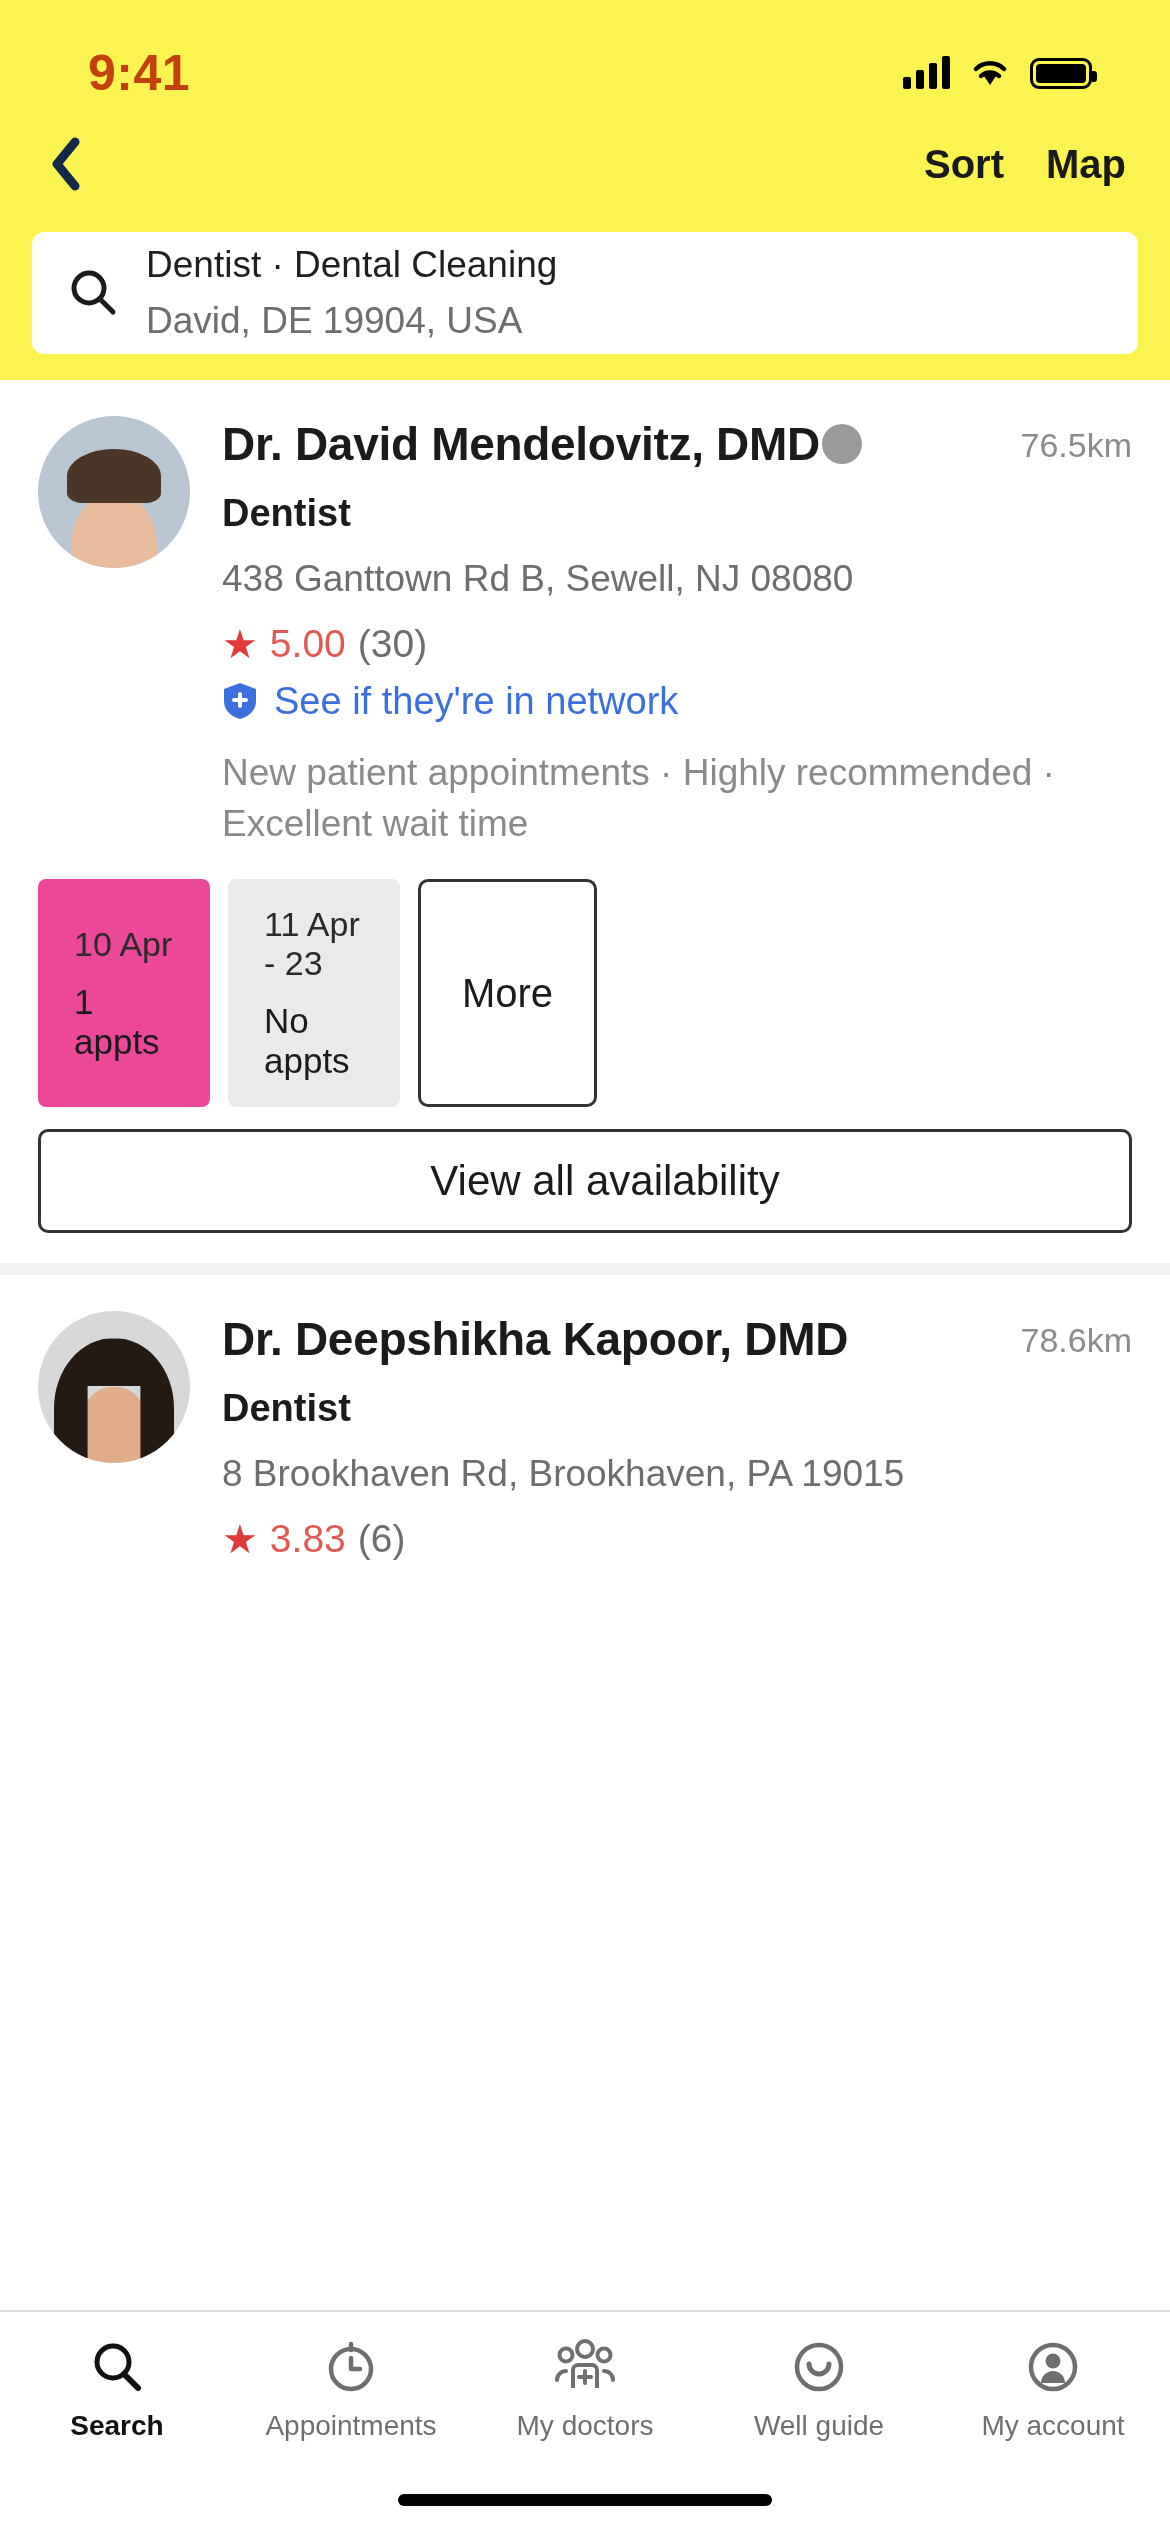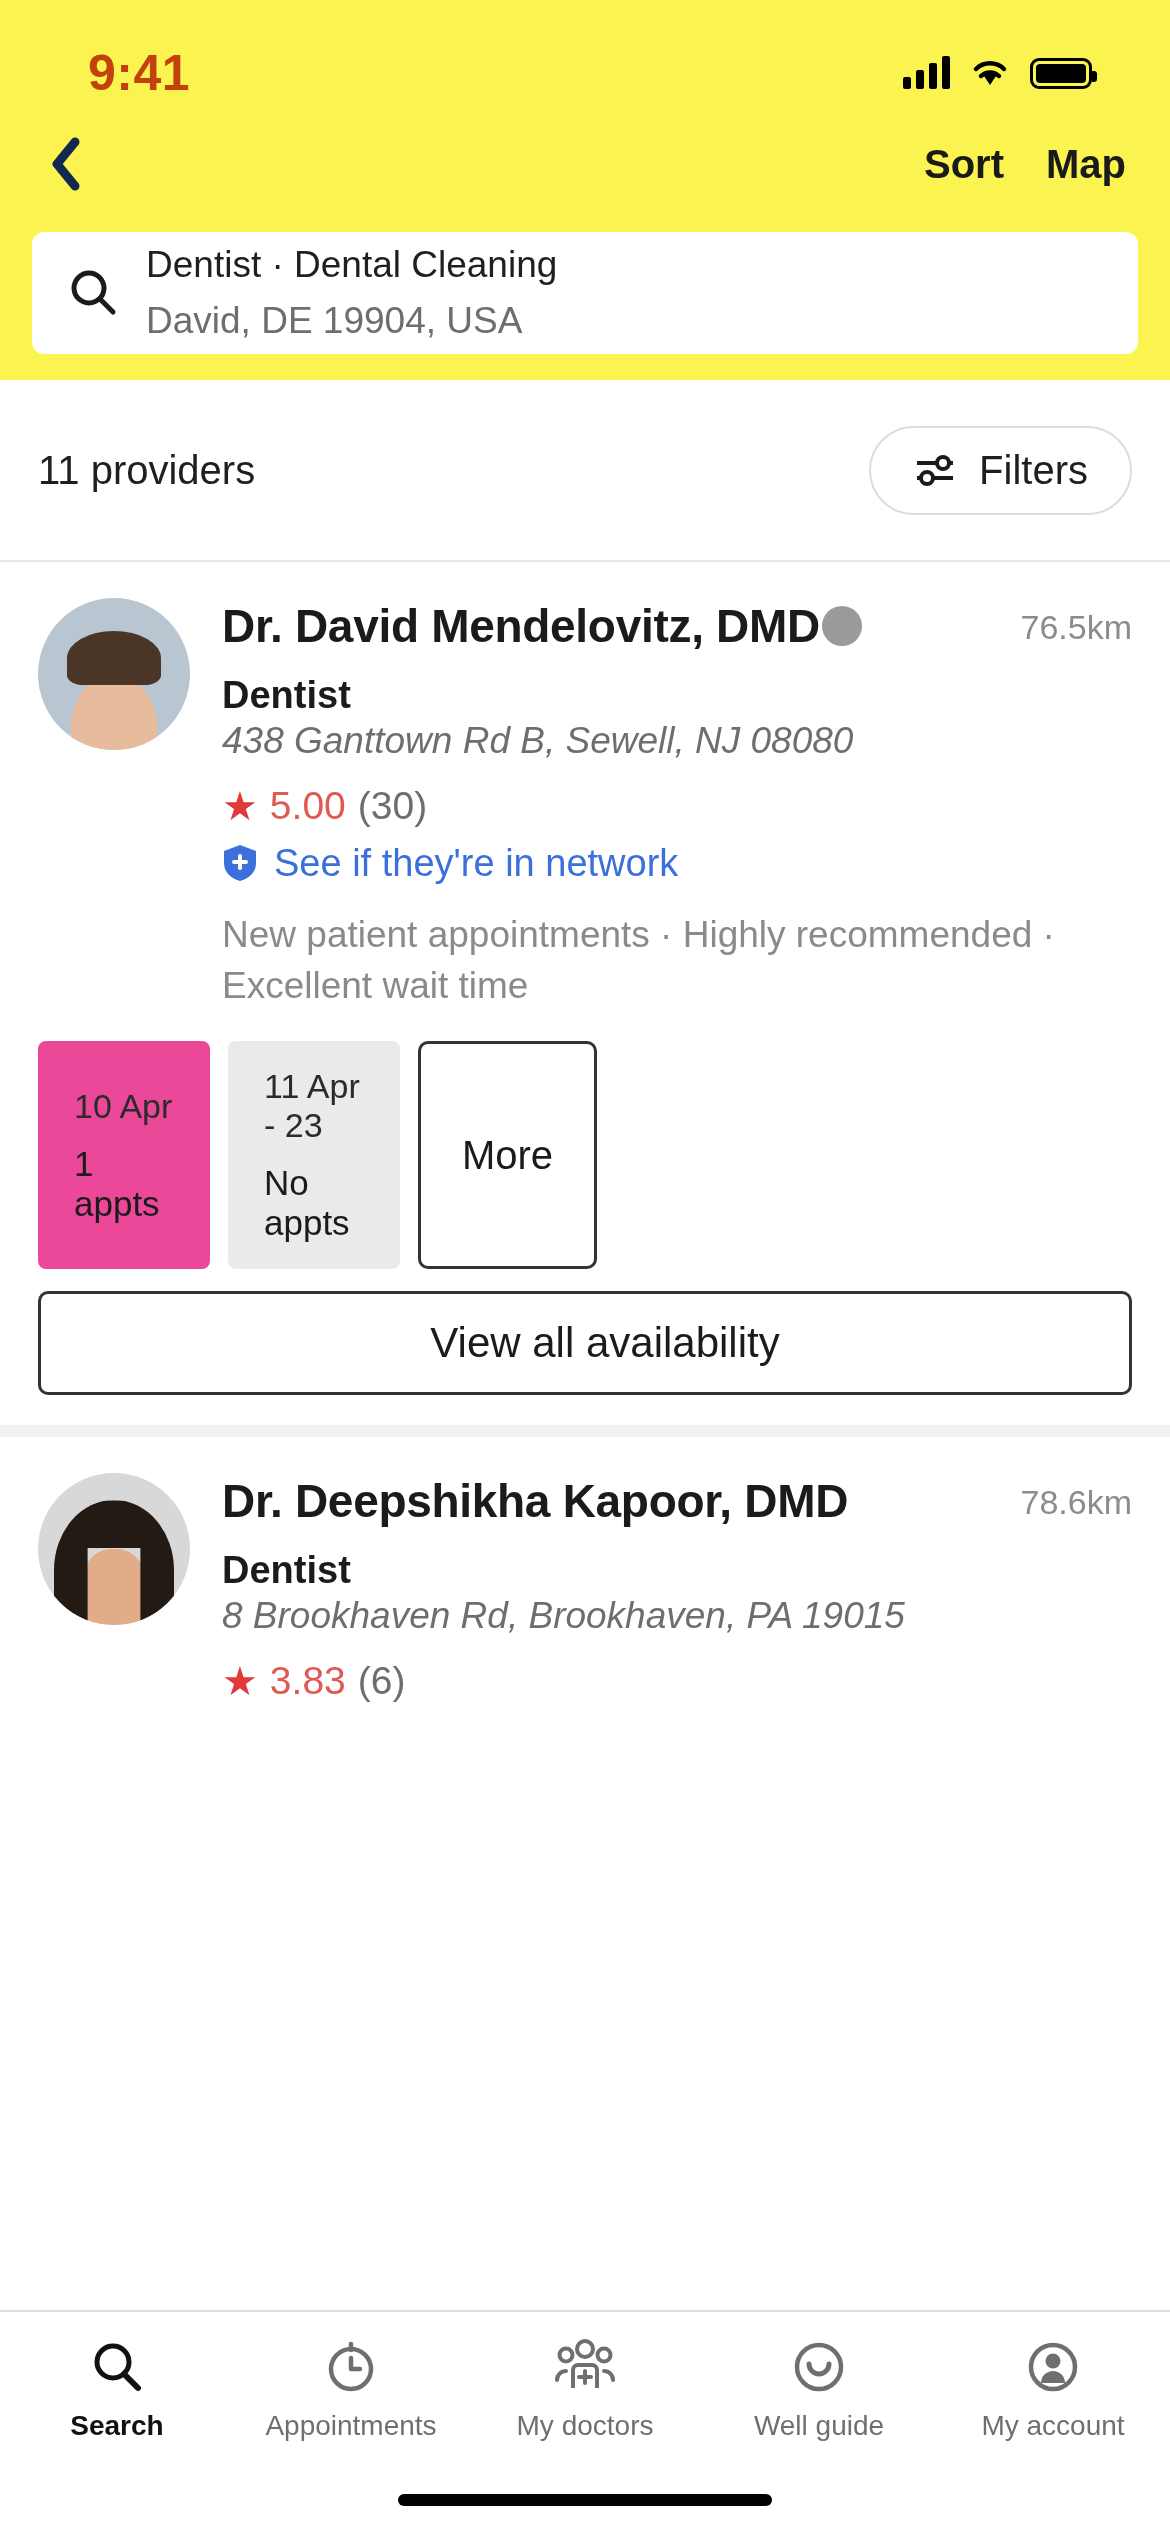--- a/index.html
+++ b/index.html
@@ -131,21 +131,21 @@
   .doc-name {
     font-size: 46px; font-weight: 700; color: #1b1b1b; line-height: 1.22;
     letter-spacing: -0.3px;
   }
   .verified-dot {
     display: inline-block; width: 40px; height: 40px; border-radius: 50%;
     background: #9a9a9a; vertical-align: -4px; margin-left: 2px;
   }
   .distance { font-size: 34px; color: #8c8c8c; white-space: nowrap; padding-top: 10px; }
   .specialty { font-size: 38px; font-weight: 700; color: #1b1b1b; margin-top: 20px; }
-  .address { font-size: 37px; color: #6e6e6e; line-height: 1.32; font-style: italic; }
+  .address { font-size: 37px; color: #6e6e6e; margin-top: 20px; line-height: 1.32; }
 
   .rating-row { display: flex; align-items: center; gap: 12px; margin-top: 18px; }
   .star { color: #e03b3b; font-size: 40px; line-height: 1; }
   .rating-val { font-size: 39px; color: #e05a54; }
   .rating-count { font-size: 39px; color: #6e6e6e; }
 
   .network-row { display: flex; align-items: center; gap: 16px; margin-top: 14px; }
   .network-link { font-size: 38px; color: #3b6fdb; }
 
   .tags { font-size: 37px; color: #8a8a8a; margin-top: 24px; line-height: 1.38; }
@@ -234,32 +234,20 @@
         <circle cx="23" cy="22" r="15" stroke="#1b1b1b" stroke-width="5" fill="none"></circle>
         <line x1="34" y1="33" x2="47" y2="46" stroke="#1b1b1b" stroke-width="5" stroke-linecap="round"></line>
       </svg>
       <div class="search-texts">
         <div class="search-line1">Dentist · Dental Cleaning</div>
         <div class="search-line2">David, DE 19904, USA</div>
       </div>
     </div>
   </div>
 
-  <div class="results-bar">
-    <div class="providers-count">11 providers</div>
-    <div class="filters-btn">
-      <svg width="46" height="40" viewBox="0 0 46 40">
-        <line x1="4" y1="13" x2="40" y2="13" stroke="#1b1b1b" stroke-width="4"></line>
-        <line x1="4" y1="28" x2="40" y2="28" stroke="#1b1b1b" stroke-width="4"></line>
-        <circle cx="30" cy="13" r="6" fill="#fff" stroke="#1b1b1b" stroke-width="4"></circle>
-        <circle cx="14" cy="28" r="6" fill="#fff" stroke="#1b1b1b" stroke-width="4"></circle>
-      </svg>
-      <div class="filters-label">Filters</div>
-    </div>
-  </div>
 
   <div class="card">
     <div class="card-top">
       <div class="avatar male face-male"></div>
       <div class="card-main">
         <div class="name-row">
           <div class="doc-name"><span>Dr. David Mendelovitz, DMD</span><span class="verified-dot"></span></div>
           <div class="distance">76.5km</div>
         </div>
         <div class="specialty">Dentist</div>

